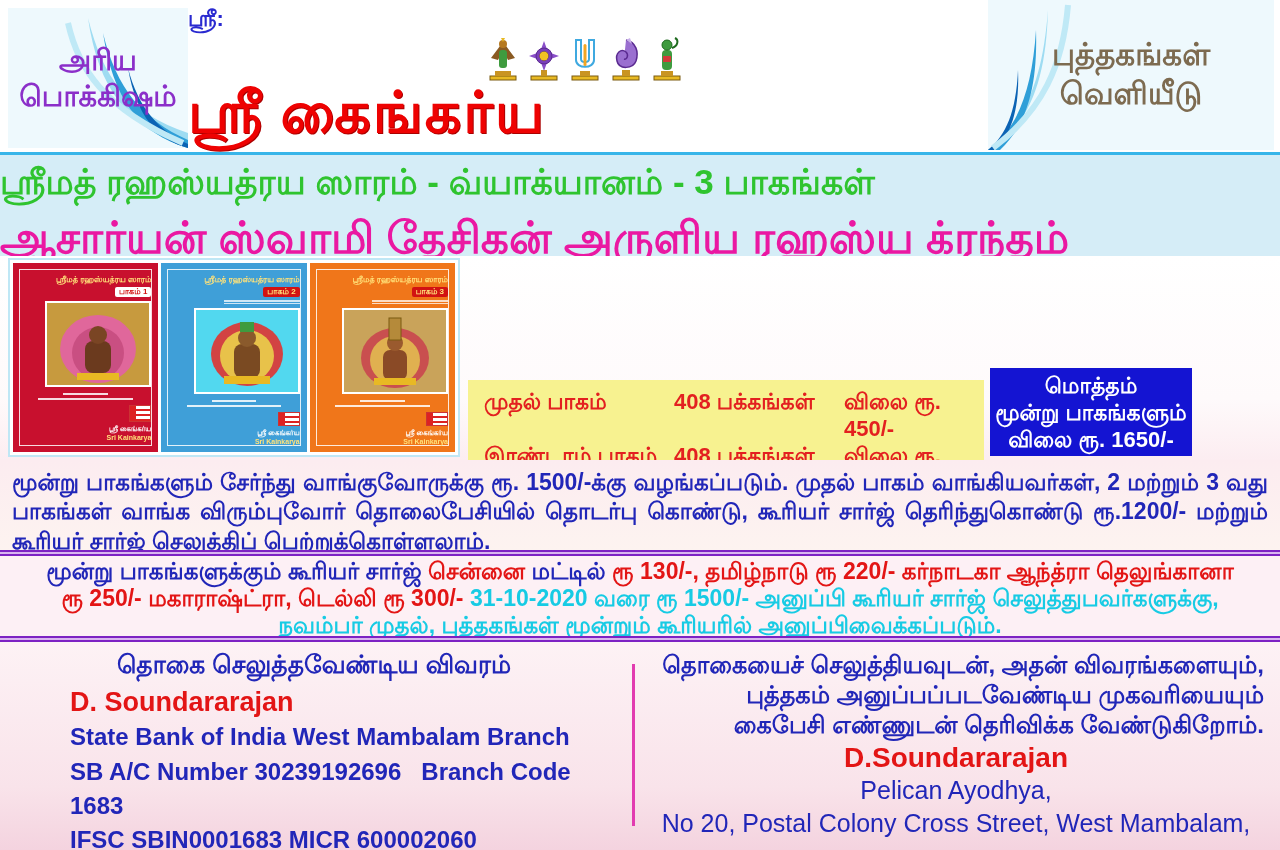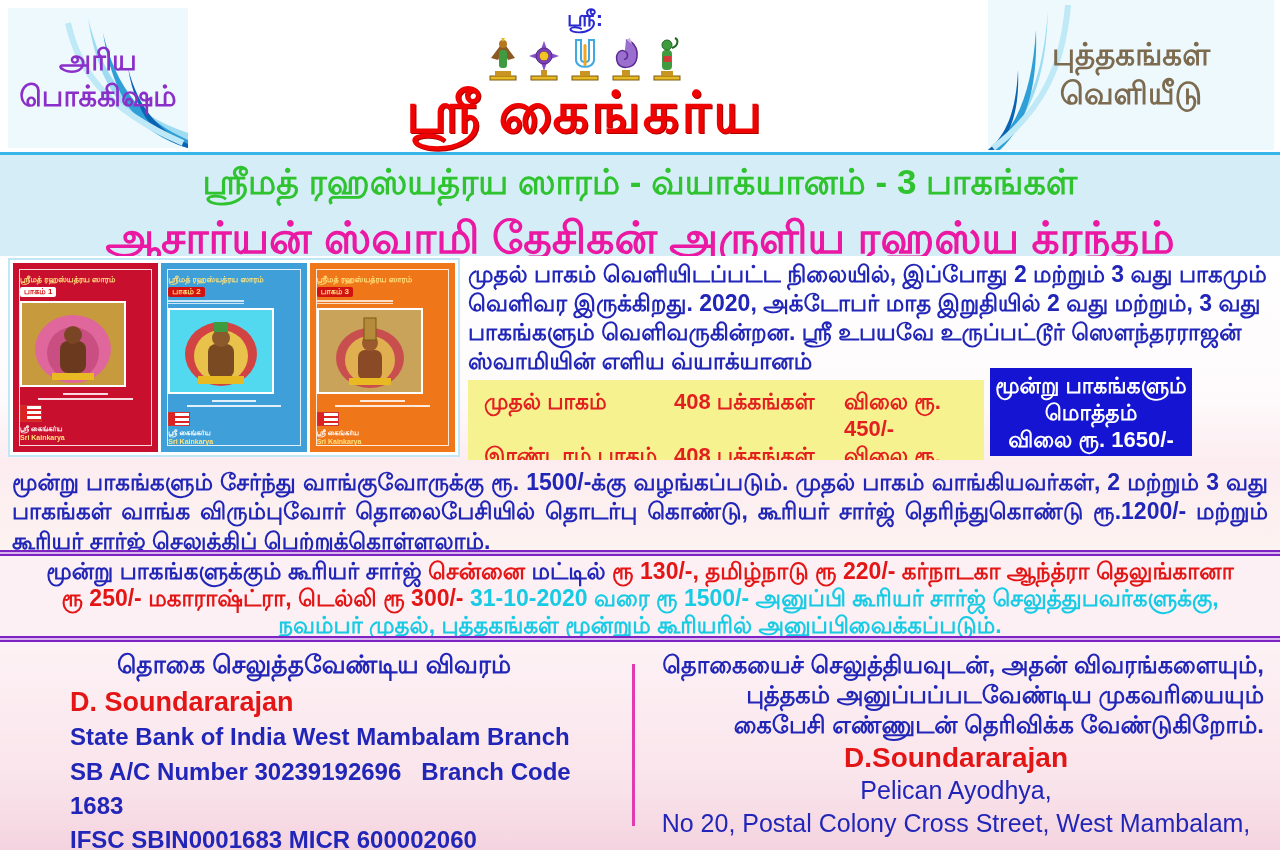--- a/index.html
+++ b/index.html
@@ -9,39 +9,39 @@
   
   .top-band { position:absolute; left:0; top:0; width:1280px; height:152px; background:#ffffff; }
   .badge { position:absolute; overflow:hidden; }
   .badge svg.feather { position:absolute; left:0; top:0; width:100%; height:100%; }
   .badge-left { left:8px; top:8px; width:180px; height:140px; }
   .badge-right { right:6px; top:0px; width:286px; height:150px; }
   .badge-text { position:relative; z-index:2; width:100%; height:100%; display:flex; align-items:center; justify-content:center; text-align:center; white-space:pre-line; font-weight:bold; line-height:1.25; }
   .badge-left .badge-text { color:#8b2fc9; font-size:29px; }
   .badge-right .badge-text { color:#7d6b50; font-size:31px; }
 
-  .center-head { position:absolute; left:188px; top:0; width:794px; height:112px; text-align:center; }
+  .center-head { position:absolute; left:188px; top:0; width:794px; height:112px; }
   .invocation { color:#2a2ad0; font-weight:bold; font-size:22px; padding-top:6px; }
   .deity-row { display:flex; justify-content:center; gap:7px; margin-top:2px; height:48px; }
   .deity-row svg { display:block; }
   .page-title { margin-top:0px; color:#ee0202; font-family:"Liberation Serif", serif; font-weight:bold; font-size:57px; line-height:1.0; letter-spacing:2px; text-shadow:1px 1px 0 #a00; }
 
   
-  .banner { position:absolute; left:0; top:152px; width:1280px; height:104px; background:#d5edf7; border-top:3px solid #38b5e9; text-align:center; }
+  .banner { position:absolute; left:0; top:152px; width:1280px; height:104px; background:#d5edf7; border-top:3px solid #38b5e9; }
   .banner-line1 { color:#2fc42f; font-weight:bold; font-size:35px; margin-top:7px; }
   .banner-line2 { color:#ea18a2; font-weight:bold; font-size:44px; margin-top:6px; }
 
   
   .mid { position:absolute; left:0; top:256px; width:1280px; height:204px; background:linear-gradient(180deg,#ffffff 0%,#fefafb 70%,#fcedf1 100%); }
   .books-panel { position:absolute; left:8px; top:2px; width:452px; height:199px; background:#ffffff; border:2px solid #bfe7f5; display:flex; gap:3px; padding:3px; }
   .book { flex:1; position:relative; color:#fff; }
   .book1 { background:#c8102e; }
   .book2 { background:#3f9fd8; }
   .book3 { background:#f0761a; }
-  .book-frame { position:absolute; inset:6px; border:1px solid rgba(255,255,255,.85); display:flex; flex-direction:column; align-items:flex-start; }
+  .book-frame { position:absolute; inset:6px; border:1px solid rgba(255,255,255,.85); display:flex; flex-direction:column; align-items:flex-end; }
   .book-title { font-size:8px; font-weight:bold; color:#ffe27a; margin-top:5px; white-space:nowrap; }
   .part-badge { font-size:8px; font-weight:bold; background:#d21212; color:#ffe27a; padding:0 4px; border-radius:2px; margin-top:2px; }
   .book1 .part-badge { background:#ffffff; color:#d21212; }
   .sub-bar { width:58%; height:5px; margin-top:3px; background:linear-gradient(180deg,rgba(255,255,255,.75) 0 2px,transparent 2px 3px,rgba(255,255,255,.75) 3px 5px); }
   .cover-art { margin-top:4px; border:2px solid #fff; line-height:0; }
   .author-bars { width:100%; display:flex; flex-direction:column; align-items:center; gap:3px; margin-top:6px; }
   .author-bars i { display:block; height:2px; background:rgba(255,255,255,.85); }
   .author-bars i:nth-child(1){ width:34%; }
   .author-bars i:nth-child(2){ width:72%; }
   .stamp { margin-top:5px; width:22px; height:17px; background:#fff; border:1px solid #c33; background-image:linear-gradient(90deg,#d22 0 6px,transparent 6px),linear-gradient(180deg,transparent 0 3px,#d22 3px 5px,transparent 5px 8px,#d22 8px 10px,transparent 10px 13px,#d22 13px 15px,transparent 15px); }
@@ -237,43 +237,42 @@
               <i></i>
               <i></i>
             </div>
           <div class="stamp"></div>
           <div class="pub-ta">ஸ்ரீ கைங்கர்ய</div>
           <div class="pub-en">Sri Kainkarya</div>
         </div>
       </div>
     </div>
 
-    <div class="intro-text">முதல் பாகம் வெளியிடப்பட்ட நிலையில், இப்போது 2 மற்றும் 3 வது  பாகமும் வெளிவர இருக்கிறது.  2020, அக்டோபர் மாத இறுதியில் 2 வது மற்றும், 3 வது பாகங்களும் வெளிவருகின்றன. ஸ்ரீ உபயவே உருப்பட்டூர் ஸௌந்தரராஜன் ஸ்வாமியின் எளிய வ்யாக்யானம்</div>
 
     <div class="price-box">
       <div class="price-row">
         <span class="pr-name">முதல் பாகம்</span>
         <span class="pr-pages">408 பக்கங்கள்</span>
         <span class="pr-price">விலை ரூ. 450/-</span>
       </div>
       <div class="price-row">
         <span class="pr-name">இரண்டாம் பாகம்</span>
         <span class="pr-pages">408 பக்கங்கள்</span>
         <span class="pr-price">விலை ரூ. 550/-</span>
       </div>
       <div class="price-row">
         <span class="pr-name">மூன்றாம் பாகம்</span>
         <span class="pr-pages">442 பக்கங்கள்</span>
         <span class="pr-price">விலை ரூ. 650/-</span>
       </div>
     </div>
 
     <div class="total-box">
+      <div>மொத்தம்</div>
       <div>மூன்று பாகங்களும்</div>
-      <div>மொத்தம்</div>
       <div>விலை ரூ. 1650/-</div>
     </div>
   </div>
 
   <div class="offer">
     <p>மூன்று  பாகங்களும்  சேர்ந்து வாங்குவோருக்கு ரூ. 1500/-க்கு வழங்கப்படும். முதல் பாகம் வாங்கியவர்கள், 2 மற்றும் 3 வது பாகங்கள் வாங்க விரும்புவோர் தொலைபேசியில் தொடர்பு கொண்டு, கூரியர் சார்ஜ்  தெரிந்துகொண்டு  ரூ.1200/- மற்றும் கூரியர் சார்ஜ் செலுத்திப் பெற்றுக்கொள்ளலாம்.</p>
   </div>
 
   <div class="rule rule1"></div>
 

